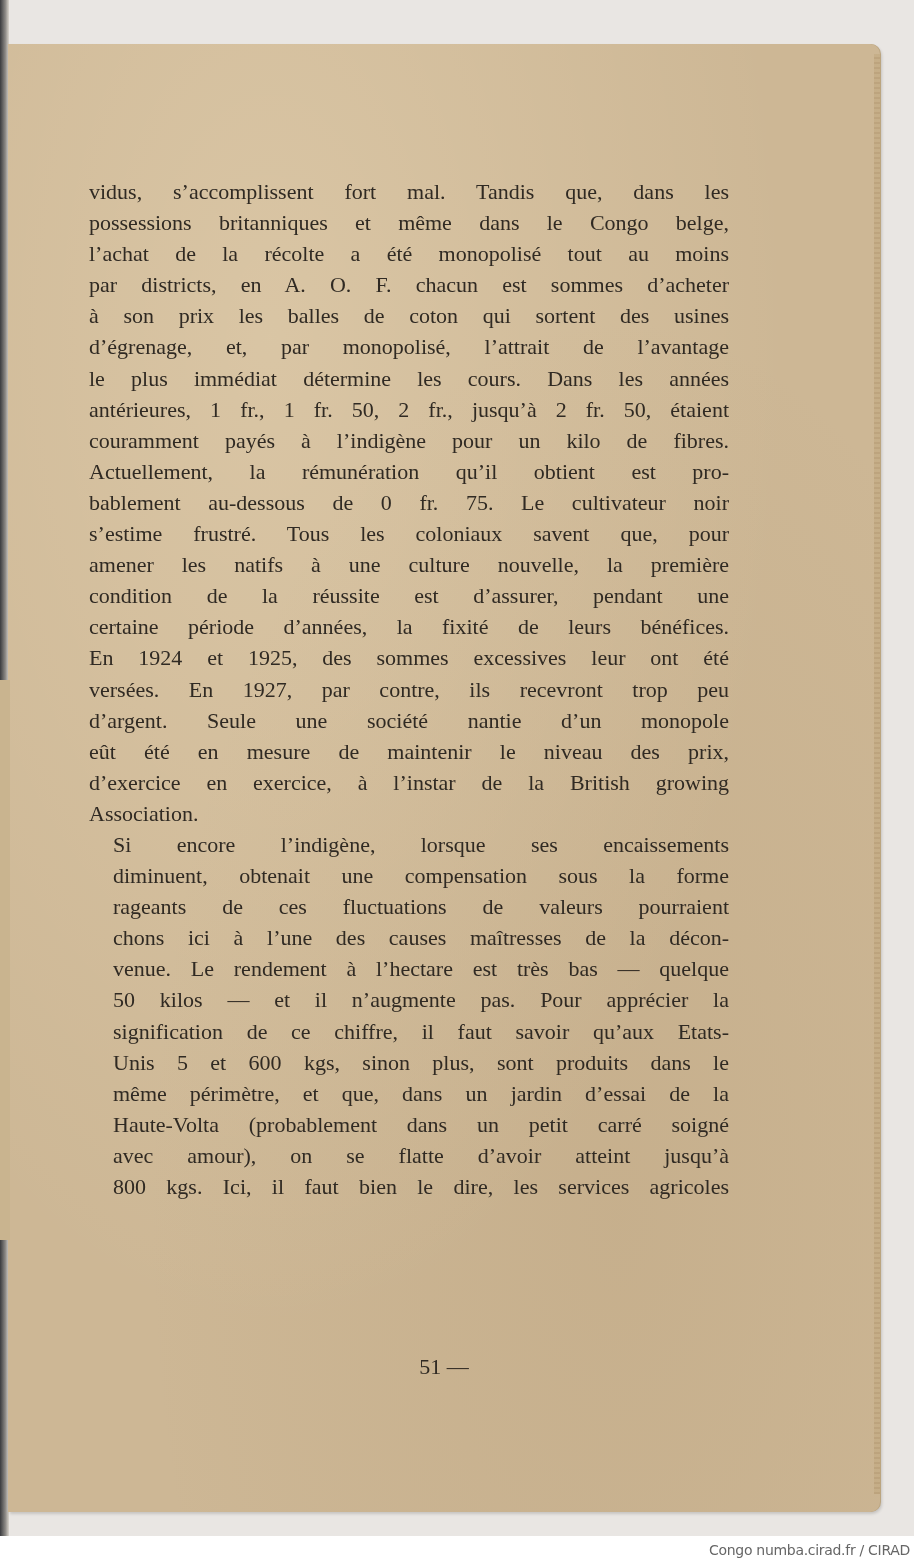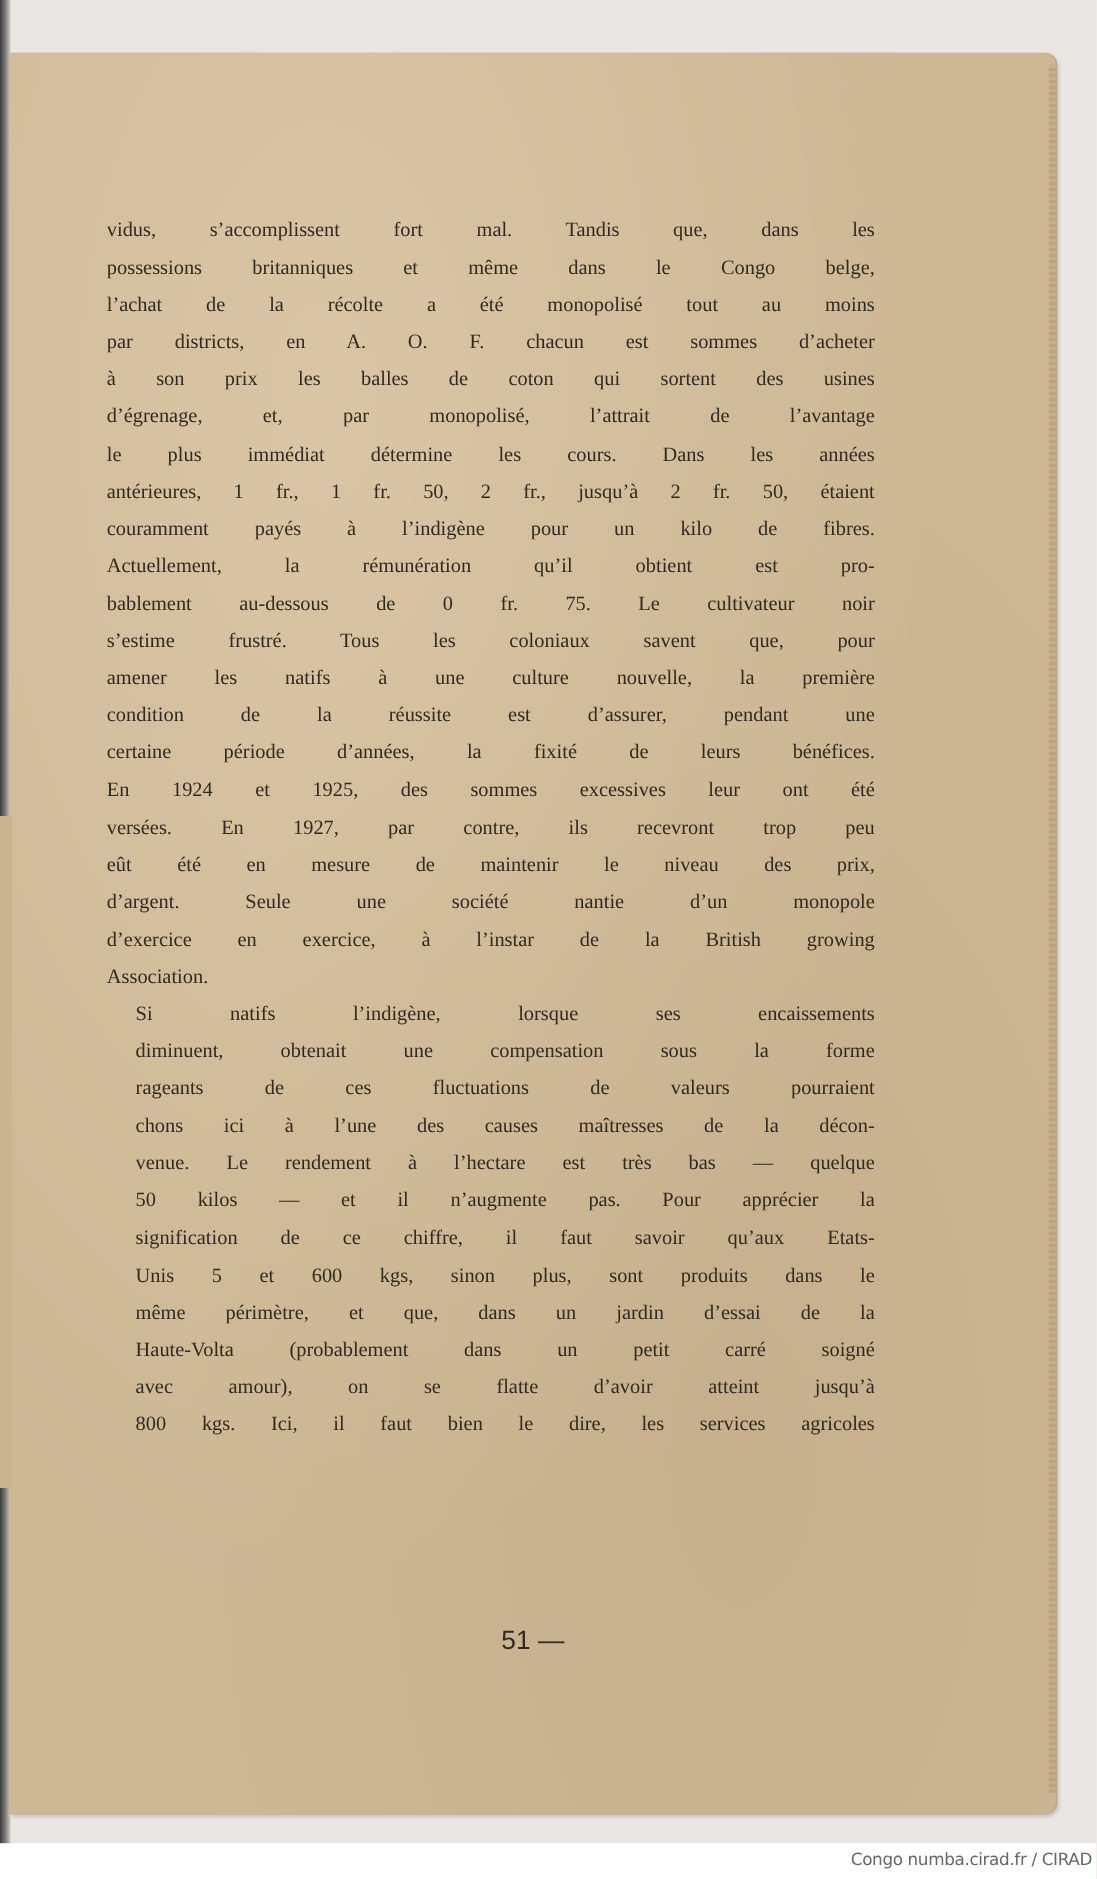--- a/index.html
+++ b/index.html
@@ -31,33 +31,33 @@
       opacity: 0.8;
     }
     .left-sheet {
       position: absolute; left: 0; top: 680px; width: 10px; height: 560px;
       background: #c9b48f;
     }
     .text-block {
       position: absolute; left: 89px; top: 176px; width: 640px;
       color: #302a23;
       font-family: "Liberation Serif", serif;
-      font-size: 17px;
+      font-size: 22px;
       line-height: 31.1px;
       text-align: justify;
     }
     .para { margin: 0; }
     .para.indent { text-indent: 24px; }
     .para span.line { display: block; text-align: justify; text-align-last: justify; white-space: nowrap; }
     .para span.line.last { text-align-last: left; }
     .italic { }
     .page-number {
       position: absolute; left: 0; width: 872px; top: 1310px;
       text-align: center; color: #302a23;
-      font-family: Liberation Sans, sans-serif; font-size: 22px;
+      font-family: Liberation Serif, serif; font-size: 22px;
     }
     .source {
       position: absolute; right: 4px; top: 1542px;
       color: #666666; font-family: "DejaVu Sans", sans-serif; font-size: 14px;
       letter-spacing: -0.3px;
     }
   </style>
 </head>
 <body>
 
@@ -82,27 +82,27 @@
     <span class="line">antérieures, 1 fr., 1 fr. 50, 2 fr., jusqu’à 2 fr. 50, étaient</span>
     <span class="line">couramment payés à l’indigène pour un kilo de fibres.</span>
     <span class="line">Actuellement, la rémunération qu’il obtient est pro-</span>
     <span class="line">bablement au-dessous de 0 fr. 75. Le cultivateur noir</span>
     <span class="line">s’estime frustré. Tous les coloniaux savent que, pour</span>
     <span class="line">amener les natifs à une culture nouvelle, la première</span>
     <span class="line">condition de la réussite est d’assurer, pendant une</span>
     <span class="line">certaine période d’années, la fixité de leurs bénéfices.</span>
     <span class="line">En 1924 et 1925, des sommes excessives leur ont été</span>
     <span class="line">versées. En 1927, par contre, ils recevront trop peu</span>
+    <span class="line">d’argent. Seule une société nantie d’un monopole</span>
     <span class="line">eût été en mesure de maintenir le niveau des prix,</span>
-    <span class="line">d’argent. Seule une société nantie d’un monopole</span>
     <span class="line"><span>d’exercice en exercice, à l’instar de la </span><span class="italic">British growing</span></span>
     <span class="line last"><span class="italic">Association</span><span>.</span></span>
   </p>
   <p class="para indent" id="para-1">
-    <span class="line" style="text-indent:24px">Si natifs l’indigène, lorsque ses encaissements</span>
+    <span class="line" style="text-indent:24px">Si encore l’indigène, lorsque ses encaissements</span>
     <span class="line">diminuent, obtenait une compensation sous la forme</span>
     <span class="line">rageants de ces fluctuations de valeurs pourraient</span>
     <span class="line">chons ici à l’une des causes maîtresses de la décon-</span>
     <span class="line">venue. Le rendement à l’hectare est très bas — quelque</span>
     <span class="line">50 kilos — et il n’augmente pas. Pour apprécier la</span>
     <span class="line">signification de ce chiffre, il faut savoir qu’aux Etats-</span>
     <span class="line">Unis 5 et 600 kgs, sinon plus, sont produits dans le</span>
     <span class="line">même périmètre, et que, dans un jardin d’essai de la</span>
     <span class="line">Haute-Volta (probablement dans un petit carré soigné</span>
     <span class="line">avec amour), on se flatte d’avoir atteint jusqu’à</span>

